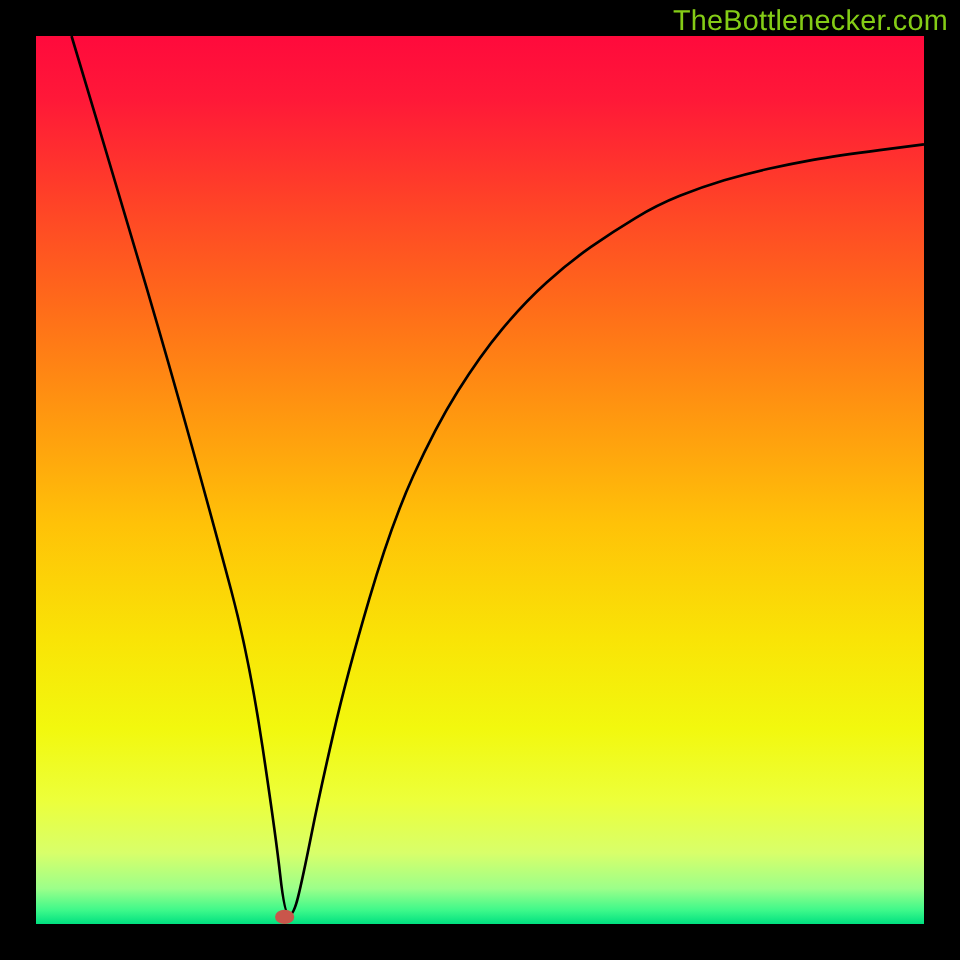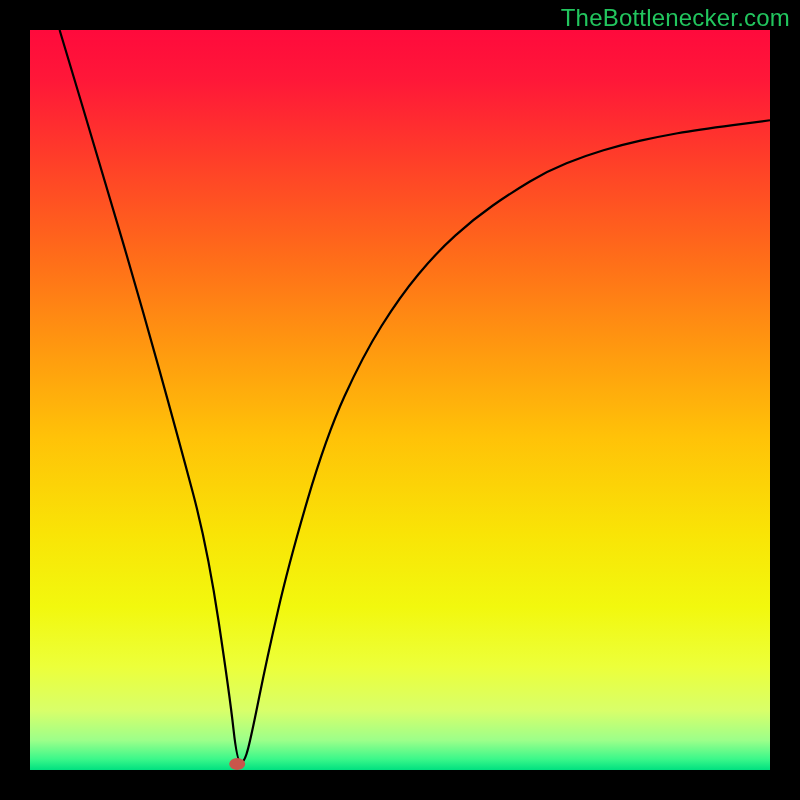--- a/index.html
+++ b/index.html
@@ -15,21 +15,21 @@
     position: absolute;
     top: 0;
     left: 0;
     width: 800px;
     height: 800px;
   }
   .watermark {
     position: absolute;
     top: 4px;
     right: 10px;
-    color: #22c55e;
+    color: #84cc16;
     font-size: 24px;
     font-weight: 400;
     letter-spacing: 0.2px;
     user-select: none;
   }
   svg {
     display: block;
   }
 </style>
 </head>

